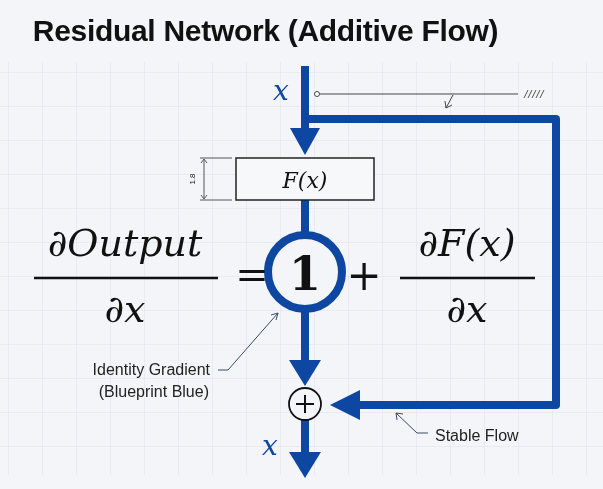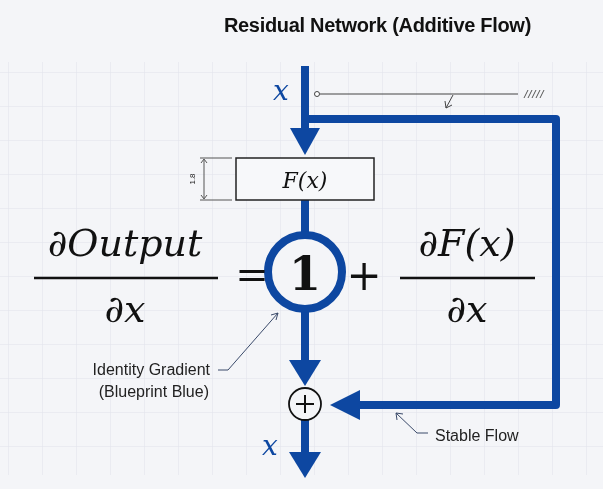--- a/index.html
+++ b/index.html
@@ -5,21 +5,21 @@
     html, body { margin: 0; padding: 0; }
     body {
       width: 603px; height: 489px; overflow: hidden;
       background: #f4f5f8;
       font-family: "Liberation Sans", sans-serif;
       position: relative;
     }
     #stage { position: absolute; left: 0; top: 0; width: 603px; height: 489px; }
     .title {
       position: absolute; left: 0; top: 14px; width: 531px;
-      text-align: right; font-weight: bold; font-size: 20px;
+      text-align: center; font-weight: bold; font-size: 30px;
       color: #111; letter-spacing: -0.3px;
       font-family: "Liberation Sans", sans-serif;
     }
     .math { font-family: "DejaVu Serif", "Liberation Serif", serif; font-style: italic; fill: #111; }
     .label { font-family: "Liberation Sans", sans-serif; fill: #222; }
   </style>
 </head>
 <body>
 
 <div class="title">Residual Network (Additive Flow)</div>

